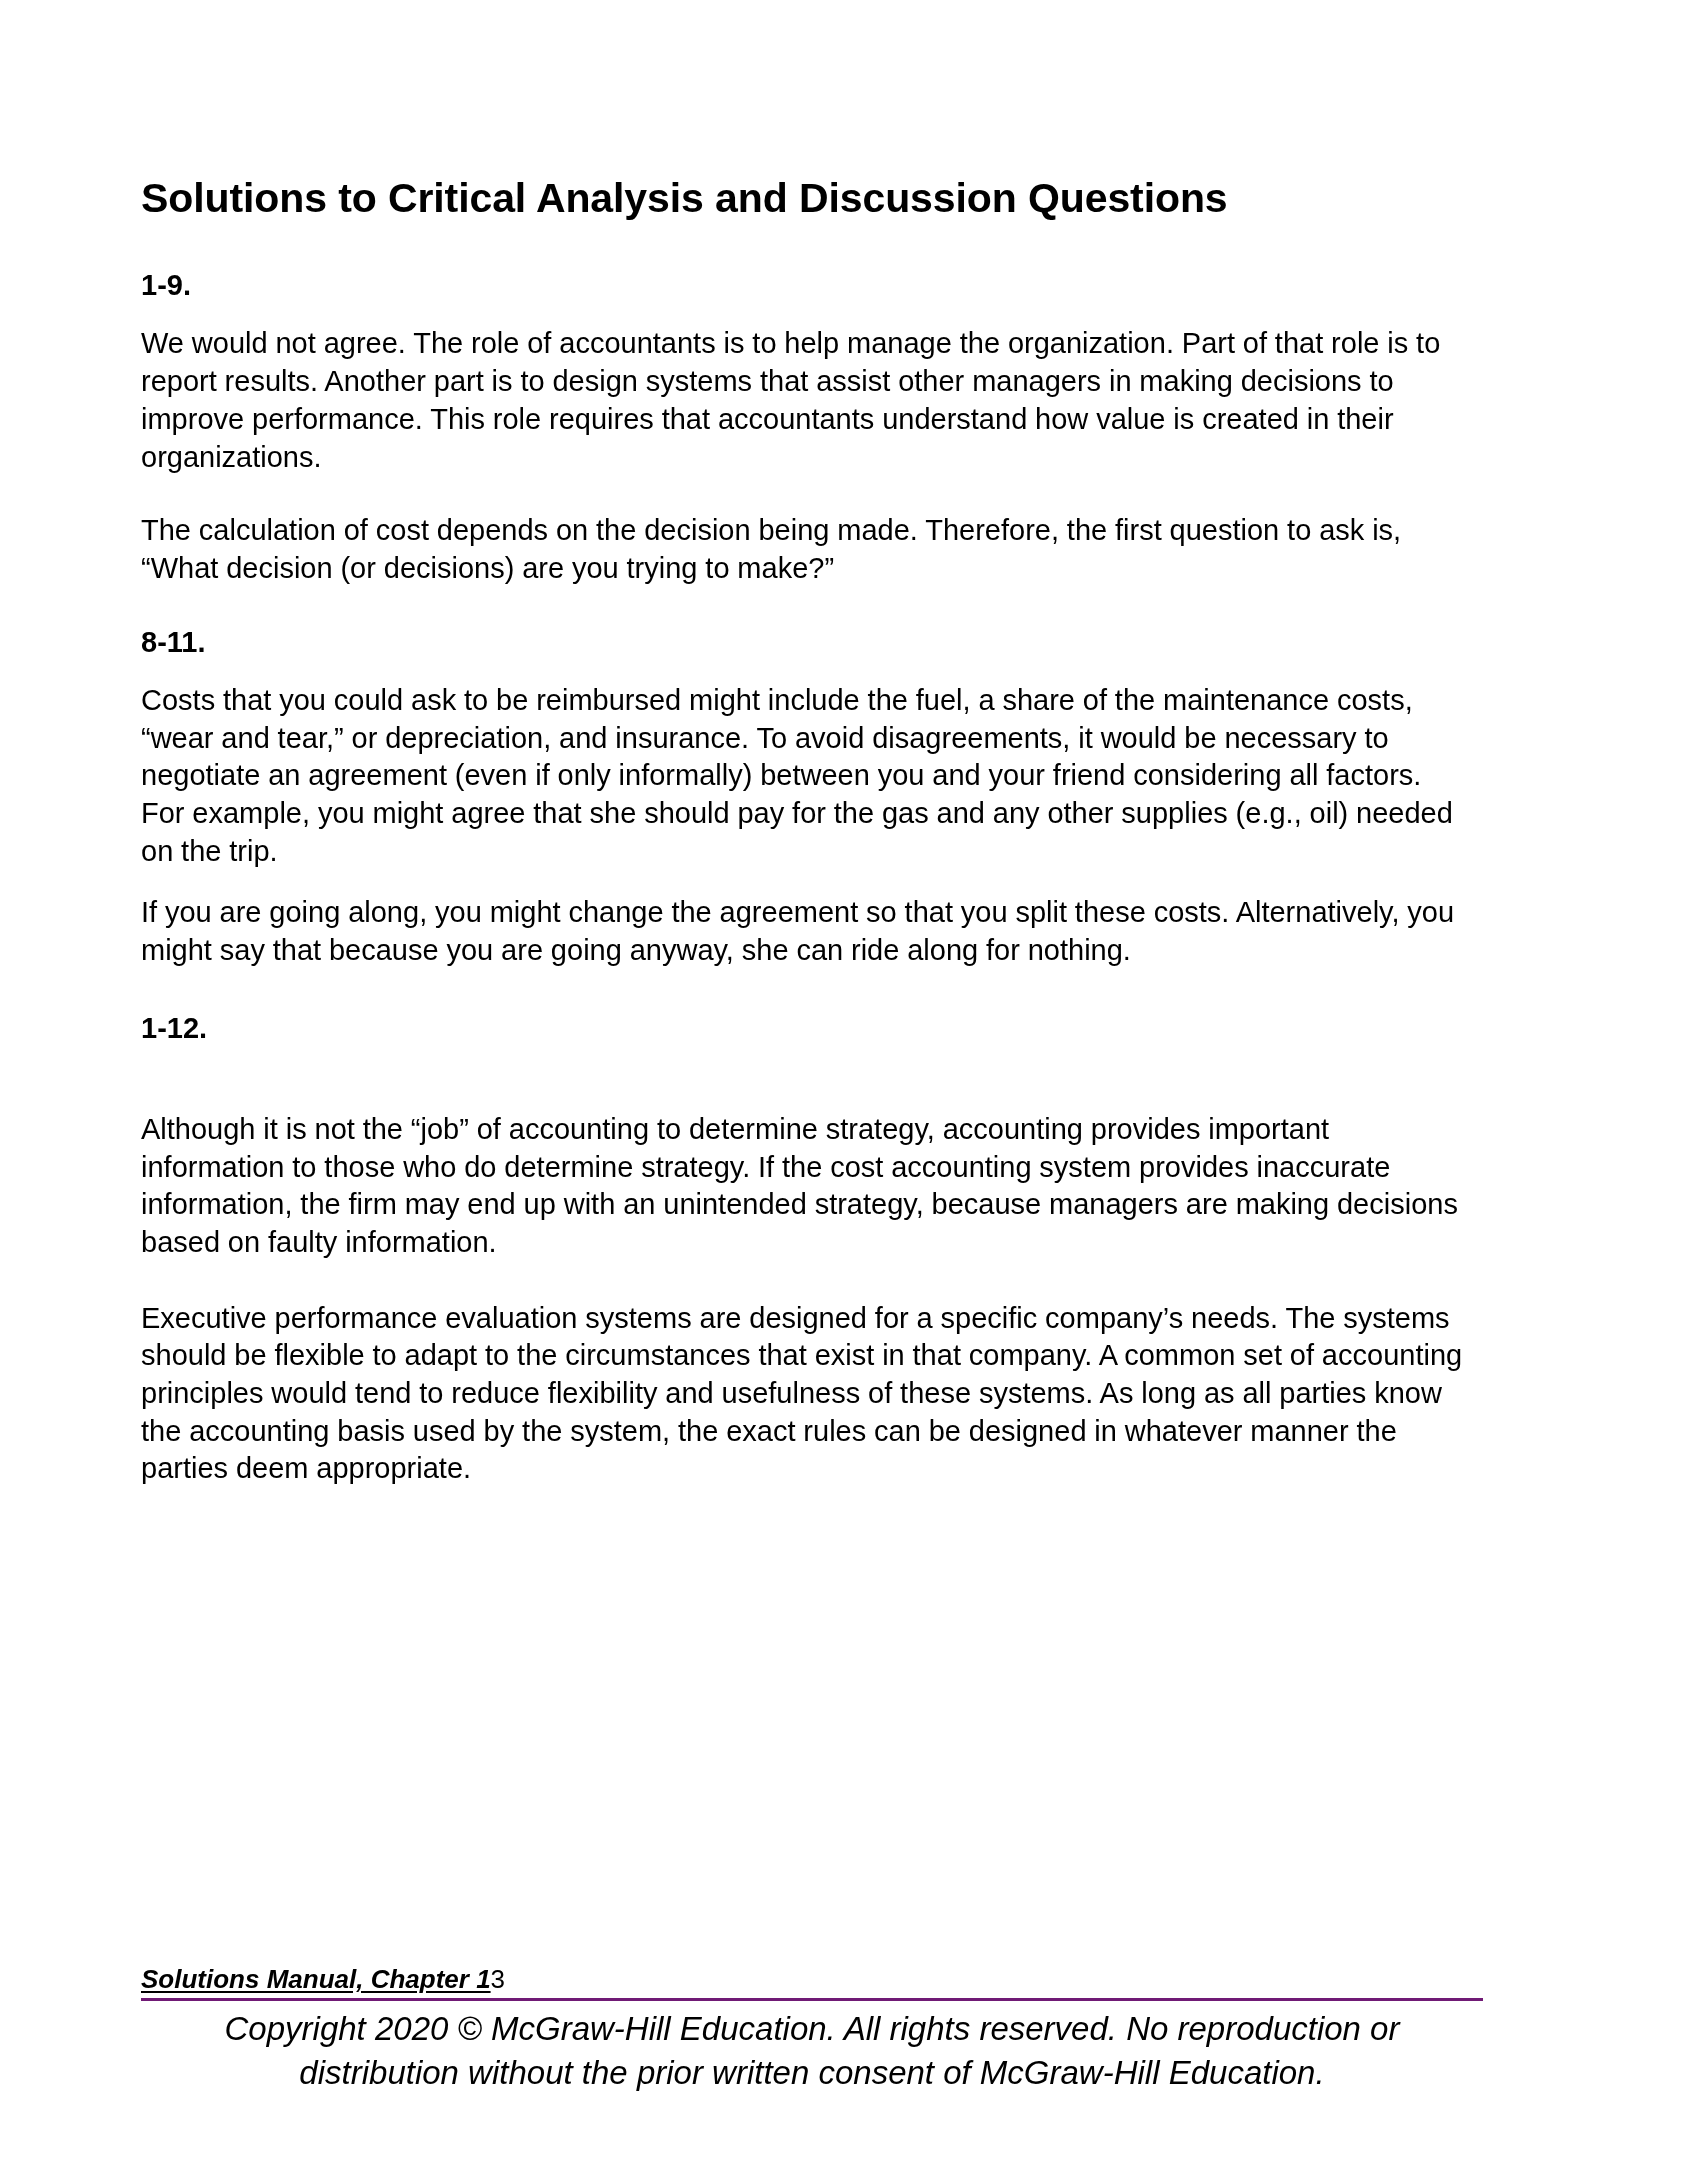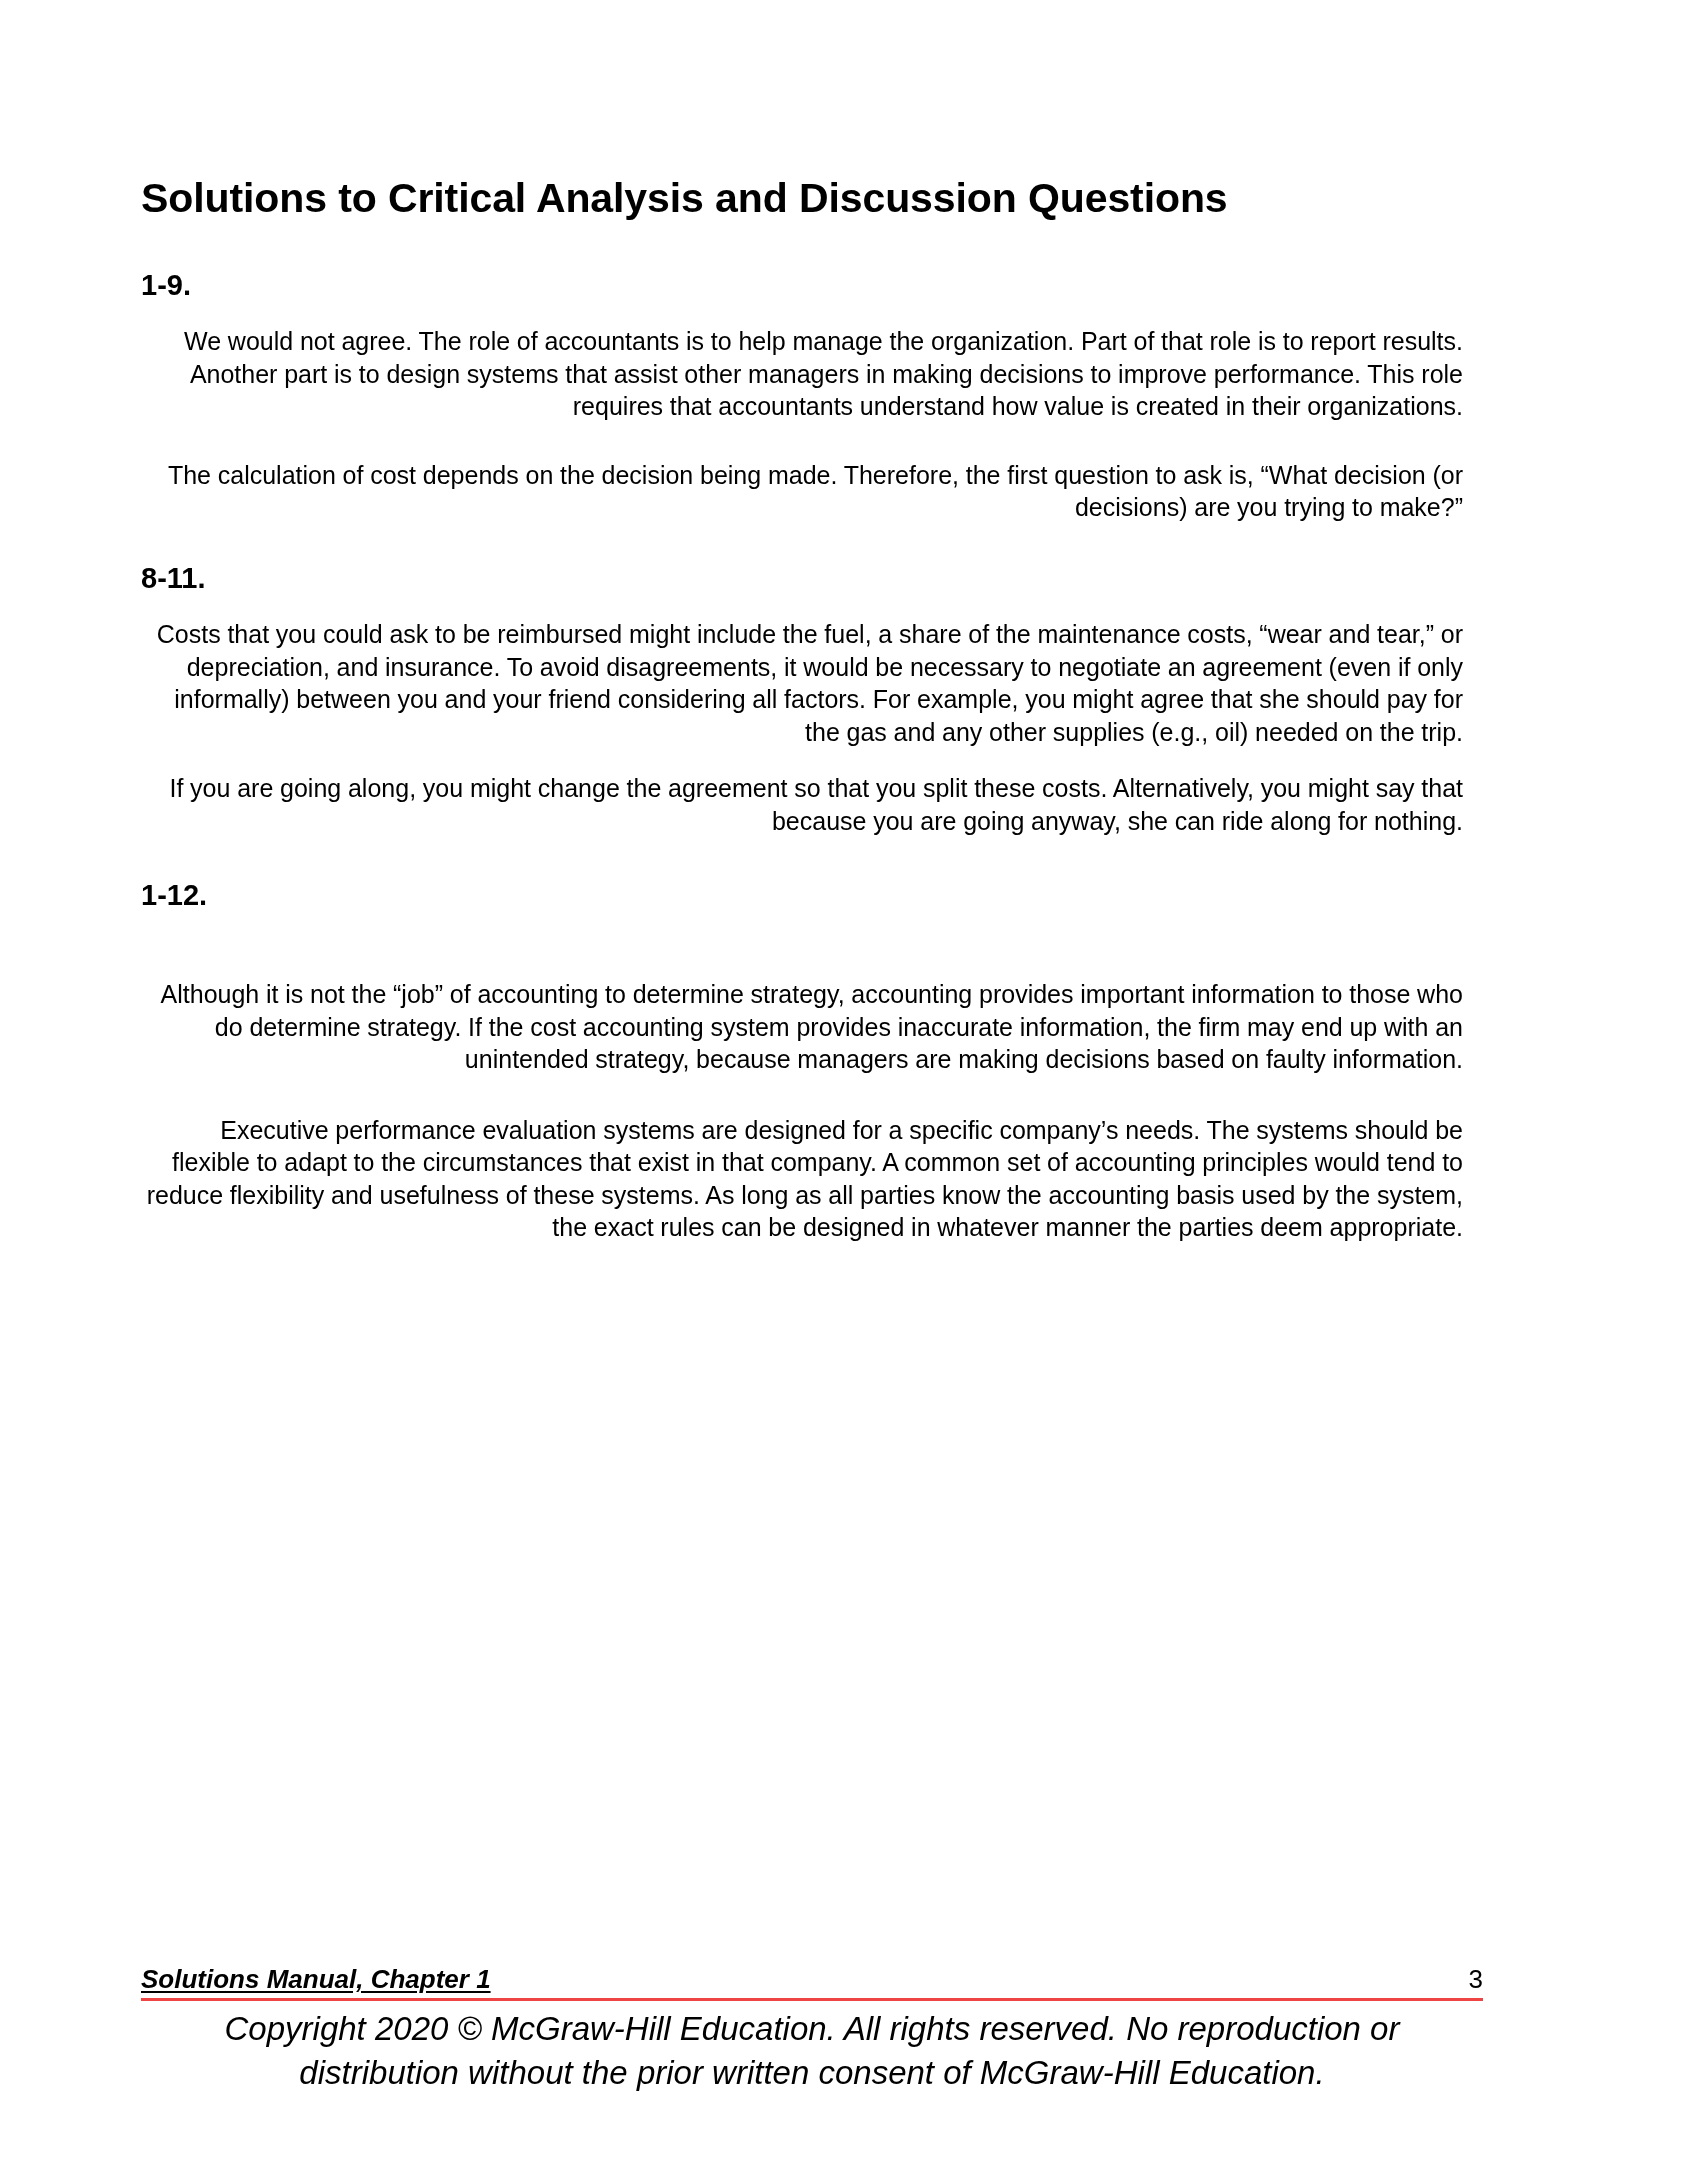--- a/index.html
+++ b/index.html
@@ -45,24 +45,24 @@
     font-weight: bold;
     line-height: 1.25;
     margin: 0 0 22px 0;
   }
 
   .q-number.gap-after {
     margin-bottom: 65px;
   }
 
   .para {
-    font-size: 25px;
+    font-size: 29px;
     line-height: 1.30;
     margin: 0 0 24px 0;
-    text-align: right;
+    text-align: left;
     word-spacing: -0.2px;
   }
 
   .para.last {
     margin-bottom: 0;
   }
 
   .section {
     margin-bottom: 36px;
     margin-top: 36px;
@@ -80,22 +80,22 @@
   .footer {
     position: absolute;
     left: 141px;
     top: 1964px;
     width: 1342px;
   }
 
   .footer-line {
     display: flex;
     align-items: flex-end;
-    justify-content: space-between;
-    border-bottom: 3px solid #ef4444;
+    justify-content: flex-start;
+    border-bottom: 3px solid #701a75;
     padding-bottom: 3px;
   }
 
   .footer-left {
     font-size: 26px;
     font-style: italic;
     font-weight: bold;
     text-decoration: underline;
     text-underline-offset: 3px;
   }

